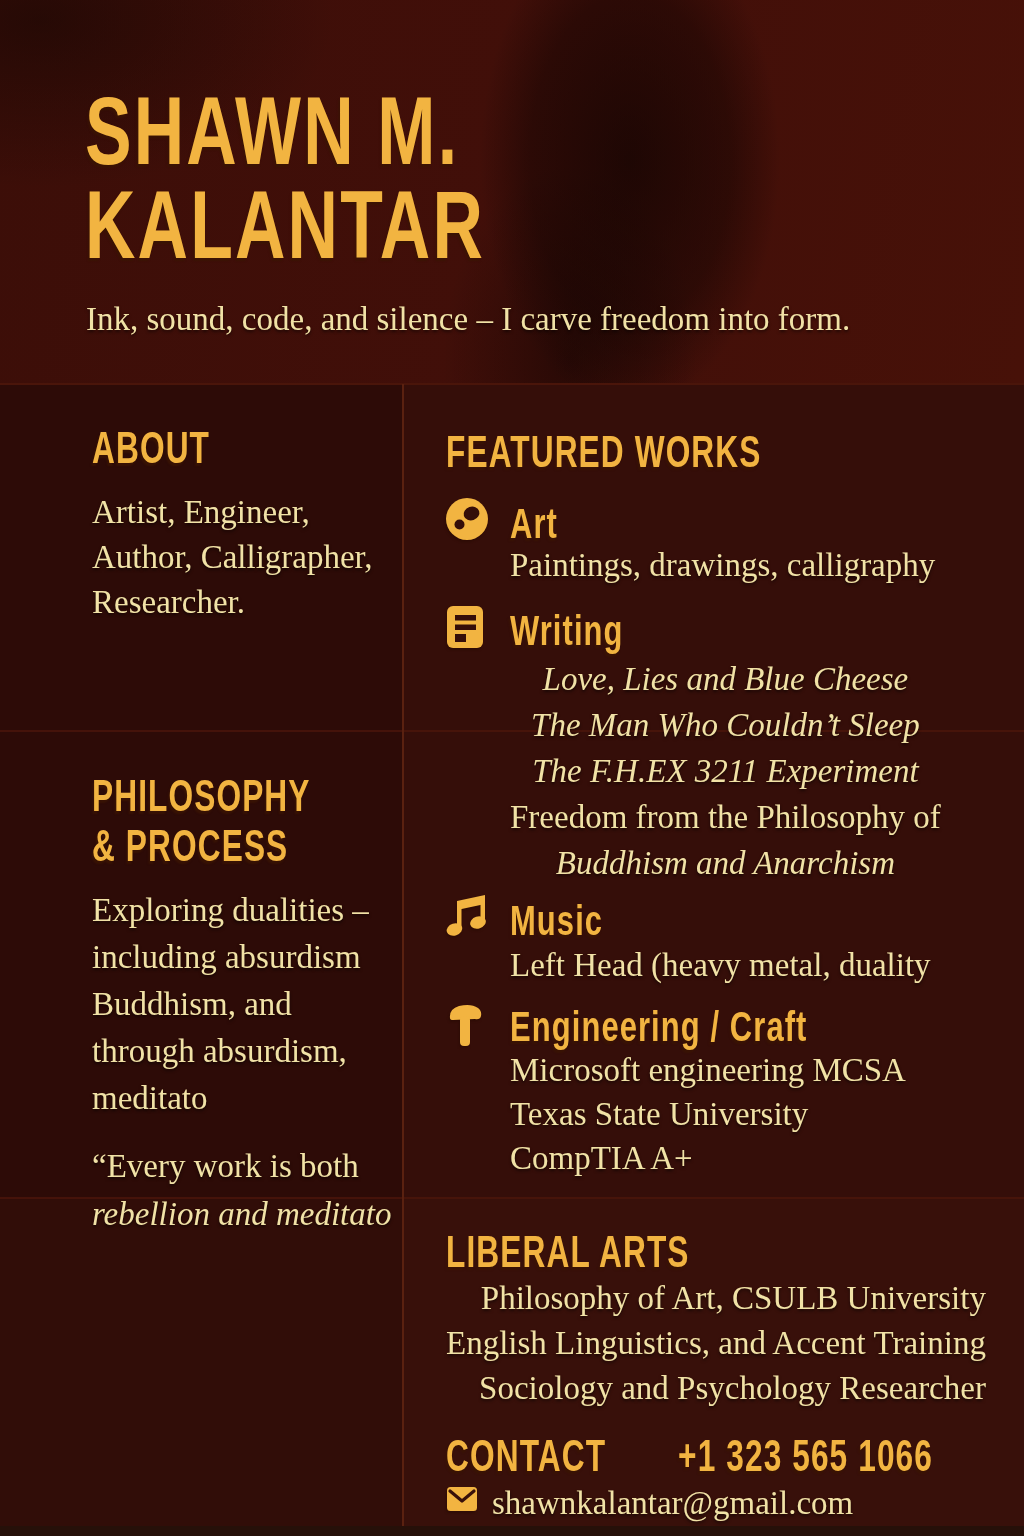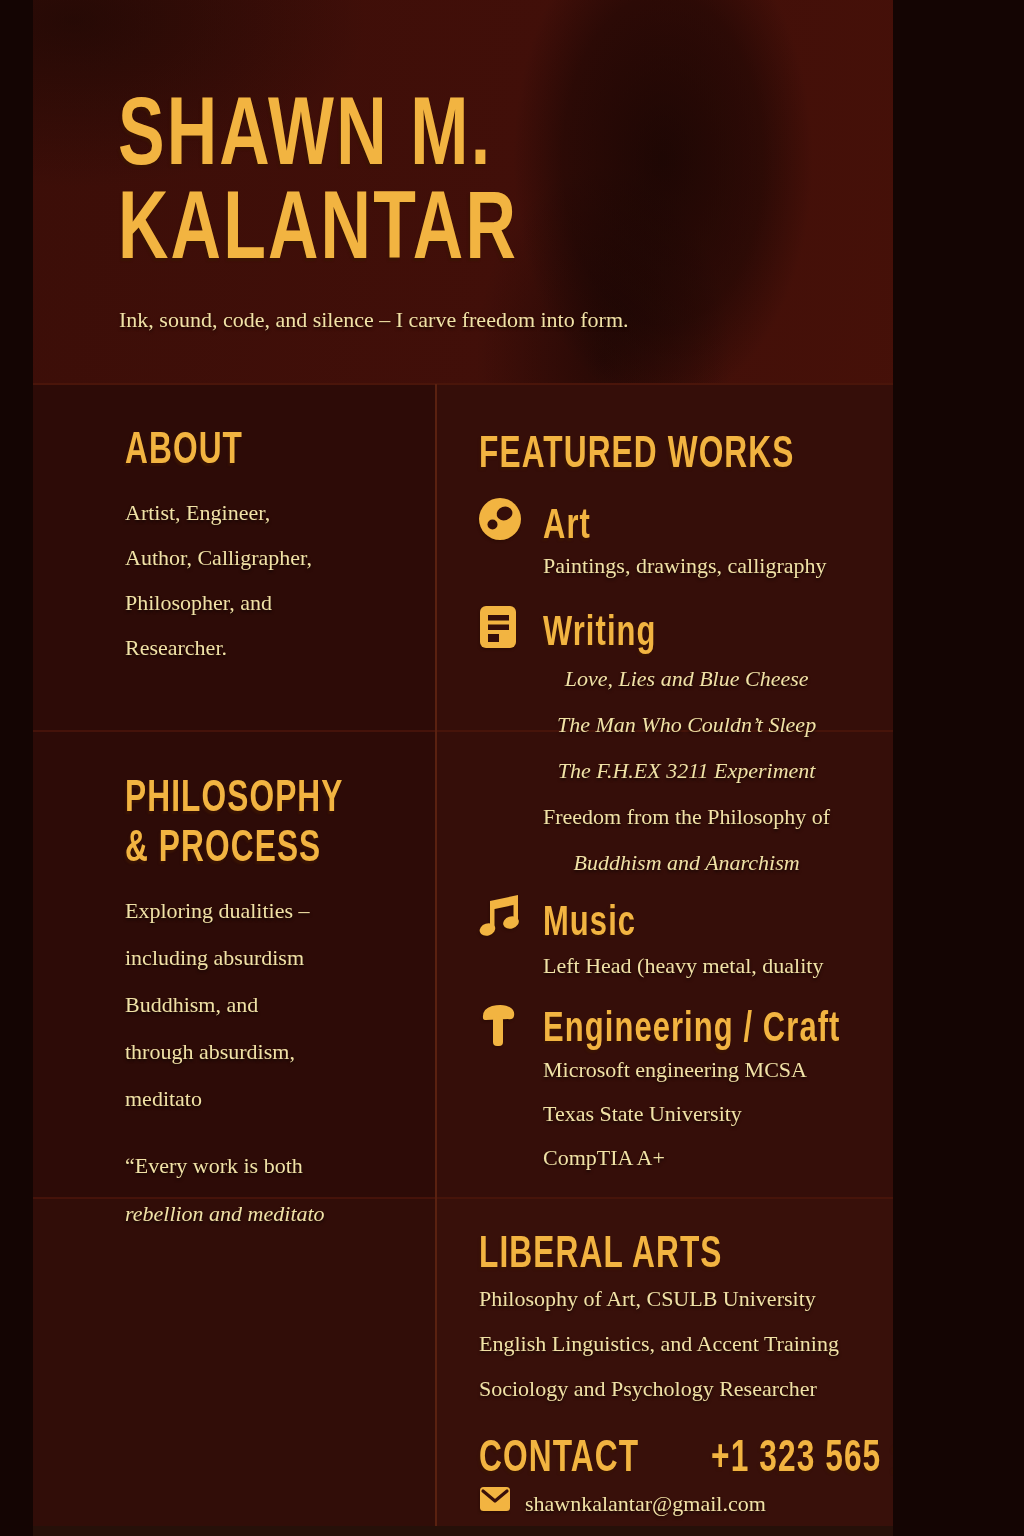--- a/index.html
+++ b/index.html
@@ -9,24 +9,23 @@
     --bg-base:#2d0b07;
     --bg-right:#350e09;
     --bg-right-bottom:#38100a;
     --bg-left-bottom:#310d08;
     --divider:#4a150a;
     --vdivider:#5a2110;
     --footer-strip:#261009;
   }
   html,body{margin:0;padding:0;background:#140503;}
   .page{
-    position:relative;width:860px;height:1536px;overflow:hidden;
+    position:relative;width:1024px;height:1536px;overflow:hidden;
     background:var(--bg-base);
     font-family:"Liberation Serif", serif;
-    margin-left:33px;
   }
   
   .header-bg{
     position:absolute;left:0;top:0;width:1024px;height:384px;
     background:
       radial-gradient(ellipse 200px 330px at 630px 160px, rgba(8,2,1,.62) 0%, rgba(8,2,1,.38) 50%, rgba(8,2,1,0) 75%),
       radial-gradient(ellipse 170px 260px at 570px 360px, rgba(8,2,1,.45) 0%, rgba(8,2,1,0) 75%),
       radial-gradient(ellipse 420px 240px at 40px 20px, rgba(20,6,3,.55) 0%, rgba(20,6,3,0) 70%),
       linear-gradient(100deg,#3c0e08 0%,#420f09 55%,#471108 100%);
   }
@@ -47,21 +46,21 @@
     transform:scaleX(.72);transform-origin:0 0;
     white-space:nowrap;letter-spacing:1.5px;
     text-shadow:-2px 3px 2px var(--gold-shadow);
   }
   .name{left:85px;top:84px;font-size:97px;line-height:94px;letter-spacing:3px;}
   .h-sec{font-size:44px;line-height:50px;}
   .h-item{font-size:43px;line-height:46px;}
 
   
   .serif{
-    position:absolute;color:var(--cream);font-size:22px;line-height:45px;
+    position:absolute;color:var(--cream);font-size:33px;line-height:45px;
     white-space:nowrap;text-shadow:0 2px 3px rgba(0,0,0,.55);
   }
   .serif .it, .serif.it{font-style:italic;text-align:center;}
   .tagline{left:86px;top:297px;}
   .icon{position:absolute;color:var(--gold);filter:drop-shadow(-1px 2px 1px rgba(40,10,2,.6));}
 </style>
 </head>
 <body>
 
 <div class="page">
@@ -81,21 +80,20 @@
   <div class="cond name">
     <div>SHAWN M.</div>
     <div>KALANTAR</div>
   </div>
   <div class="serif tagline">Ink, sound, code, and silence – I carve freedom into form.</div>
 
   <div class="cond h-sec" style="left:92px;top:423px;">ABOUT</div>
   <div class="serif" style="left:92px;top:490px;">
     <div>Artist, Engineer,</div>
     <div>Author, Calligrapher,</div>
-    <div>Philosopher, and</div>
     <div>Researcher.</div>
   </div>
 
   <div class="cond h-sec" style="left:92px;top:771px;">
     <div>PHILOSOPHY</div>
     <div>&amp; PROCESS</div>
   </div>
   <div class="serif" style="left:92px;top:887px;line-height:47px;">
     <div>Exploring dualities –</div>
     <div>including absurdism</div>
@@ -156,21 +154,21 @@
       </svg>
   </span>
   <div class="cond h-item" style="left:510px;top:1003px;">Engineering / Craft</div>
   <div class="serif" style="left:510px;top:1048px;line-height:44px;">
     <div>Microsoft engineering MCSA</div>
     <div>Texas State University</div>
     <div>CompTIA A+</div>
   </div>
 
   <div class="cond h-sec" style="left:446px;top:1227px;">LIBERAL ARTS</div>
-  <div class="serif" style="left:446px;top:1276px;">
+  <div class="serif" style="left:446px;top:1276px;text-align:right;">
     <div>Philosophy of Art, CSULB University</div>
     <div>English Linguistics, and Accent Training</div>
     <div>Sociology and Psychology Researcher</div>
   </div>
 
   <div class="cond h-sec" style="left:446px;top:1431px;">
     <span>CONTACT</span><span style="margin-left:100px;">+1 323 565 1066</span>
   </div>
   <span class="icon" style="left:447px;top:1486px;">
     <svg width="30" height="26" viewBox="0 0 30 26">

